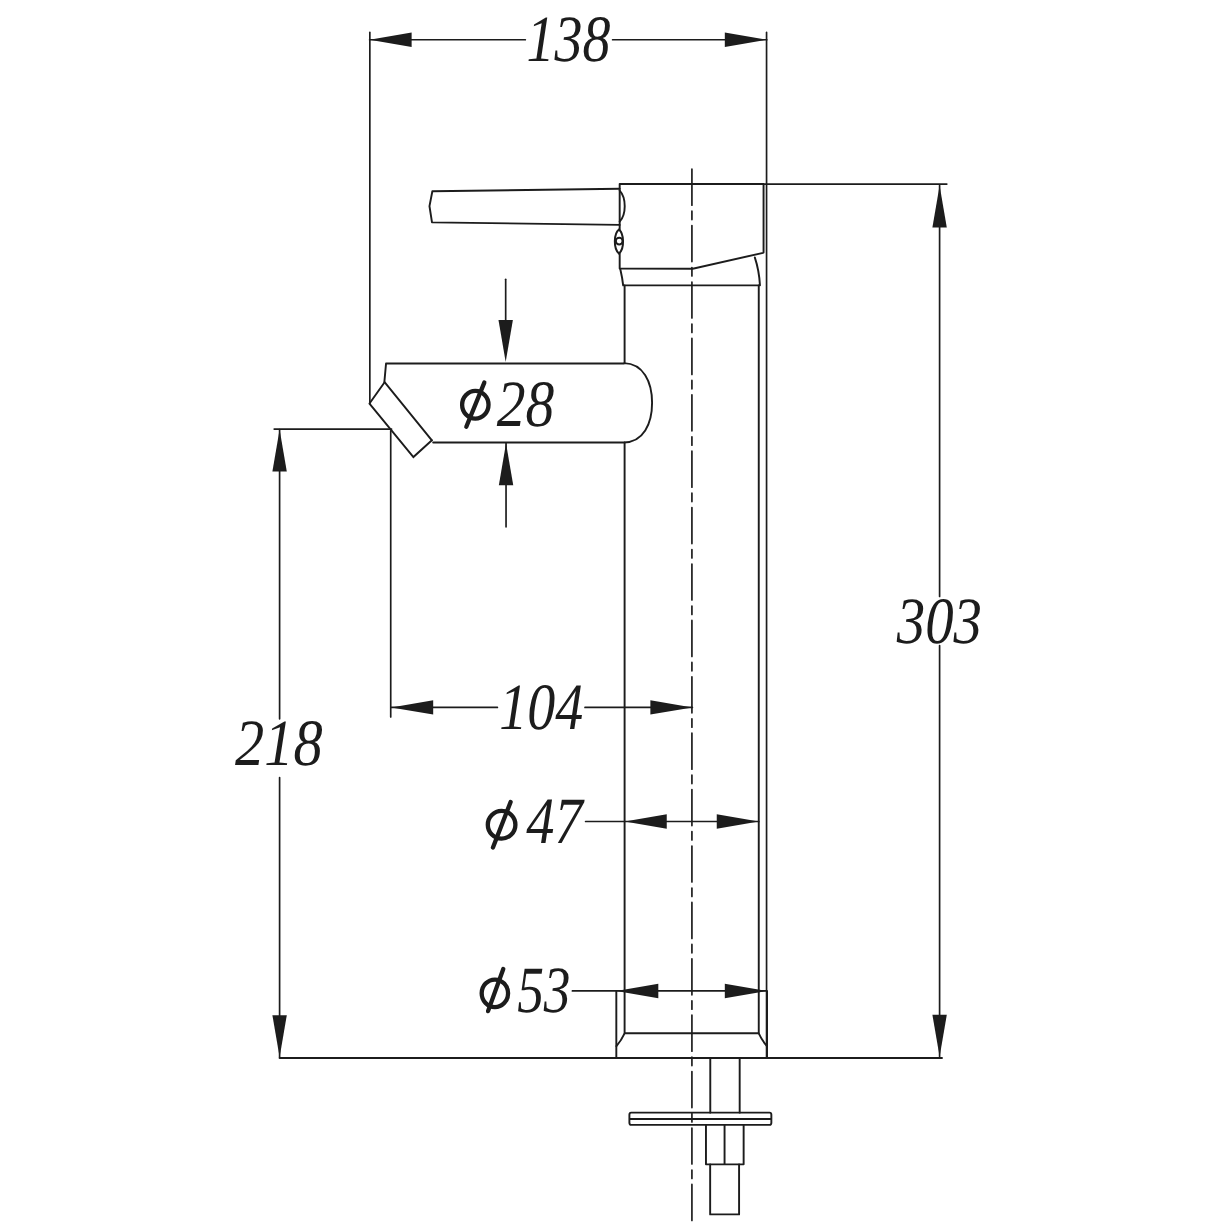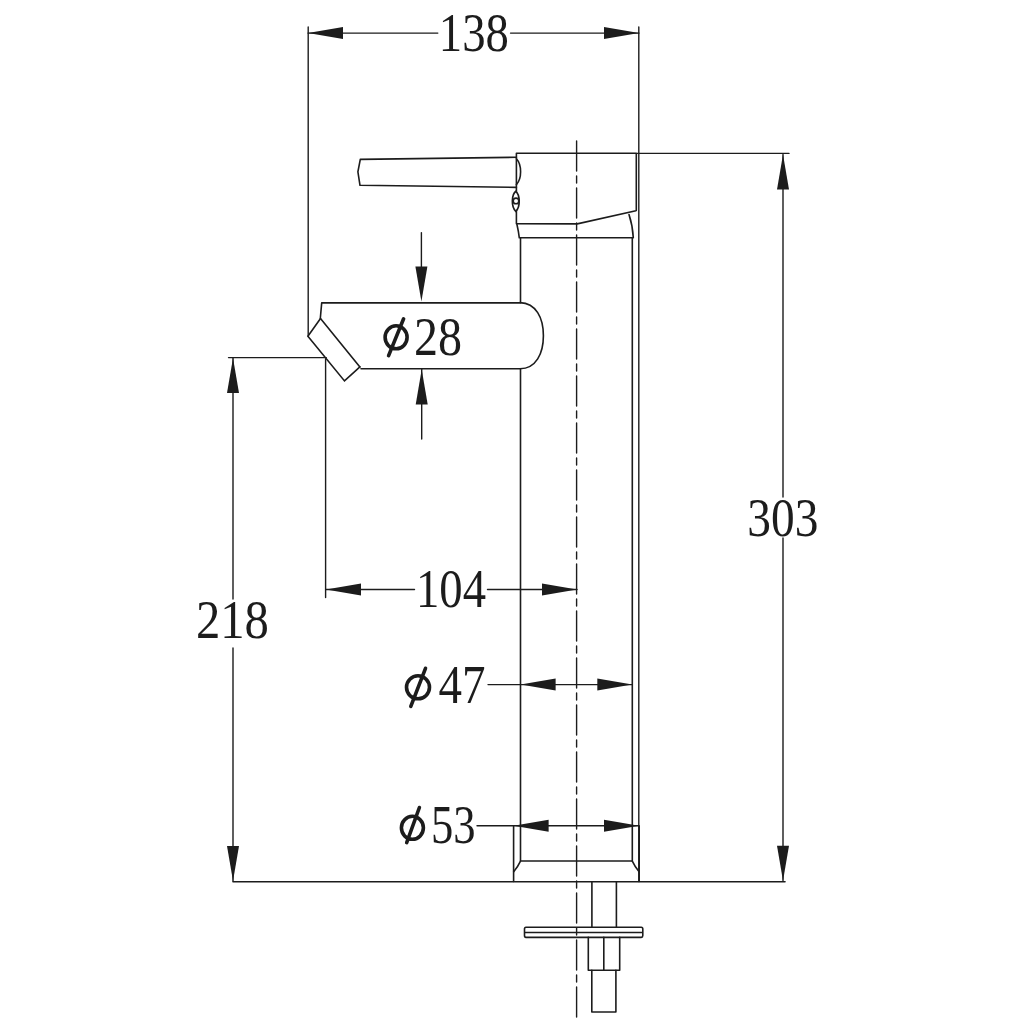--- a/index.html
+++ b/index.html
@@ -1,16 +1,16 @@
 <!DOCTYPE html>
 <html><head>
 <meta charset="utf-8">
 <style>
   html,body{margin:0;padding:0;background:#ffffff;}
-  .wrap{width:1024px;height:1024px;position:relative;background:#ffffff;}
+  .wrap{width:1024px;height:1024px;position:relative;background:#ffffff;font-style:italic;}
   svg{display:block;}
   text{font-family:"Liberation Serif", serif; fill:#1c1c1c;}
 </style>
 </head>
 <body>
 
 <div class="wrap">
 <svg width="1024" height="1024" viewBox="0 0 1024 1024">
 <g stroke="#1c1c1c" stroke-width="1.6" fill="none" stroke-linecap="round">
 

